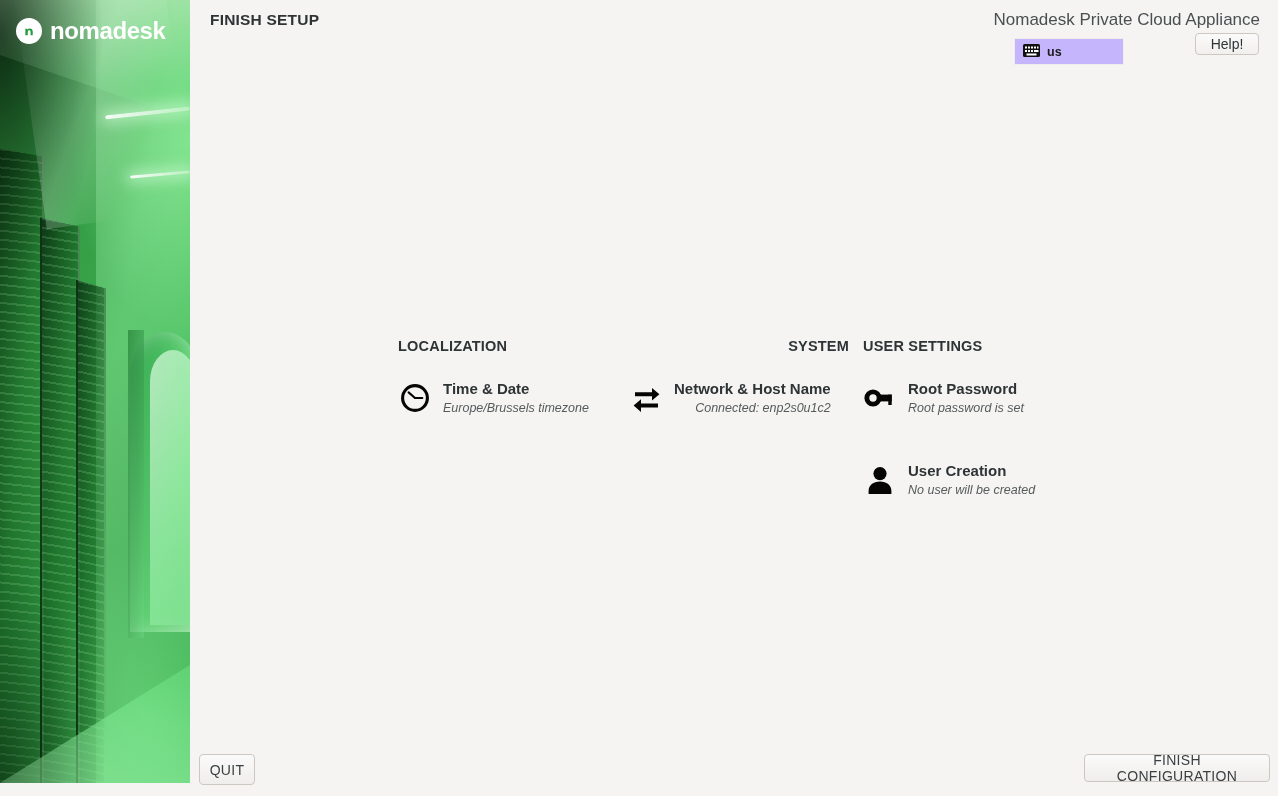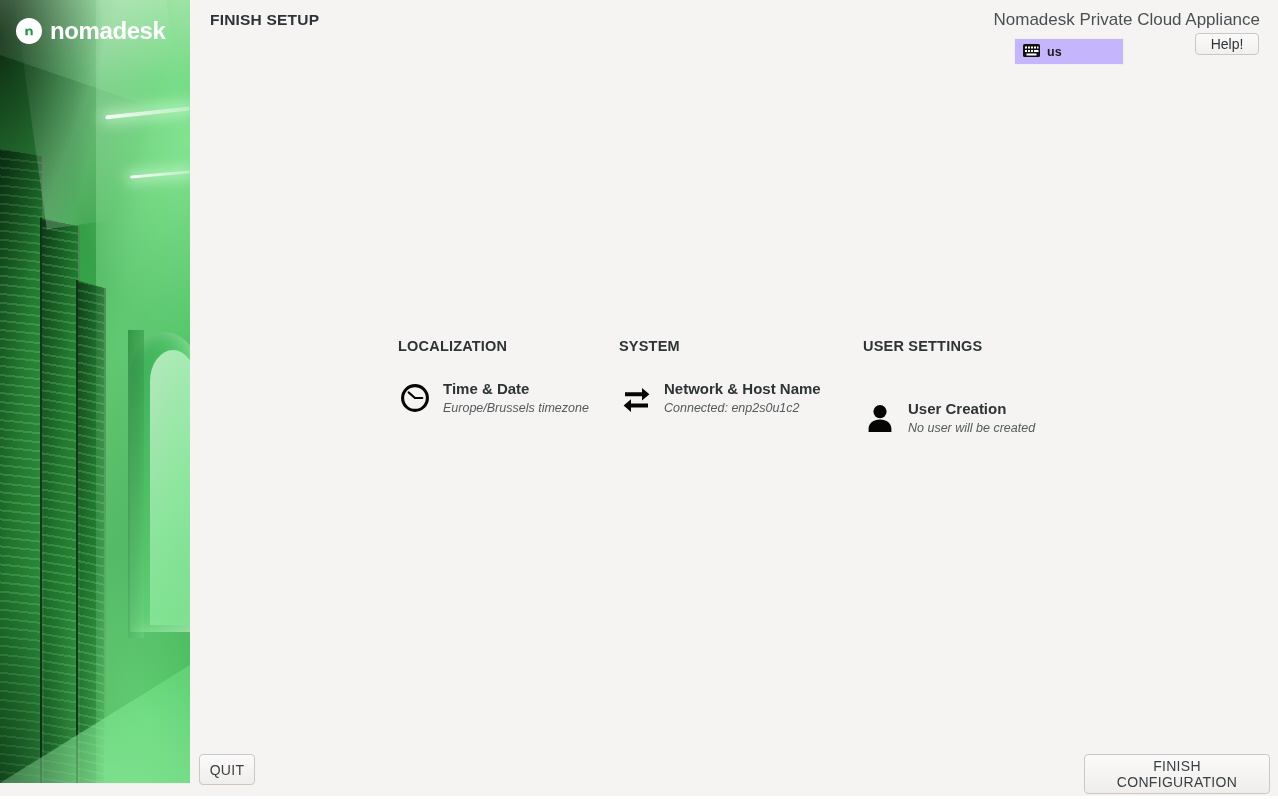--- a/index.html
+++ b/index.html
@@ -217,21 +217,21 @@
     cursor: pointer;
     font-family: "Liberation Sans", sans-serif;
   }
 
   
   .hub-col {
     position: absolute;
     top: 338px;
   }
   #col-localization { left: 208px; width: 215px; }
-  #col-system       { left: 429px; width: 220px; }
+  #col-system       { left: 439px; width: 220px; text-align: right; }
   #col-user         { left: 673px; width: 230px; }
 
   .col-title {
     font-size: 14.5px;
     font-weight: 700;
     letter-spacing: 0.2px;
     color: #2e3436;
     margin: 0 0 24px 0;
   }
 
@@ -277,21 +277,21 @@
     font-size: 14px;
     letter-spacing: 0.3px;
     color: #3a3f41;
     display: flex;
     align-items: center;
     justify-content: center;
     cursor: pointer;
     font-family: "Liberation Sans", sans-serif;
   }
   #quit-button   { left: 9px;  top: 754px; width: 56px;  height: 31px; }
-  #finish-button { left: 894px; top: 754px; width: 186px; height: 40px; }
+  #finish-button { left: 894px; top: 754px; width: 186px; height: 28px; }
 
   #bottom-strip {
     position: absolute;
     left: 0; top: 796px;
     width: 1278px; height: 3px;
     background: #ffffff;
   }
 </style>
 </head>
 <body>
@@ -393,20 +393,35 @@
       <span class="spoke-text">
         <span class="spoke-title">Network &amp; Host Name</span>
         <span class="spoke-status" style="display:block;">Connected: enp2s0u1c2</span>
       </span>
     </div>
   </div>
 
   <div class="hub-col" id="col-user">
     <div class="col-title">USER SETTINGS</div>
 
+    <div class="spoke">
+      <span class="spoke-icon">
+        <svg width="32" height="24" viewBox="0 0 32 24" aria-hidden="true">
+          <g fill="#050505">
+            <path d="M9 3.4 a8.6 8.6 0 1 0 0 17.2 a8.6 8.6 0 1 0 0 -17.2 z m0 4.9 a3.7 3.7 0 1 1 0 7.4 a3.7 3.7 0 1 1 0 -7.4 z"></path>
+            <rect x="15.5" y="8.6" width="12.2" height="6.8"></rect>
+            <rect x="24.3" y="8.6" width="3.4" height="10.4"></rect>
+          </g>
+        </svg>
+      </span>
+      <span class="spoke-text">
+        <span class="spoke-title">Root Password</span>
+        <span class="spoke-status" style="display:block;">Root password is set</span>
+      </span>
+    </div>
 
     <div class="spoke" style="margin-top:44px;">
       <span class="spoke-icon">
         <svg width="28" height="30" viewBox="0 0 28 30" aria-hidden="true">
           <g fill="#050505">
             <circle cx="14" cy="8.6" r="6.6"></circle>
             <path d="M14 16.6 c-6.6 0 -11.4 3.9 -11.4 9.2 V29 h22.8 v-3.2 c0 -5.3 -4.8 -9.2 -11.4 -9.2 z"></path>
           </g>
         </svg>
       </span>

